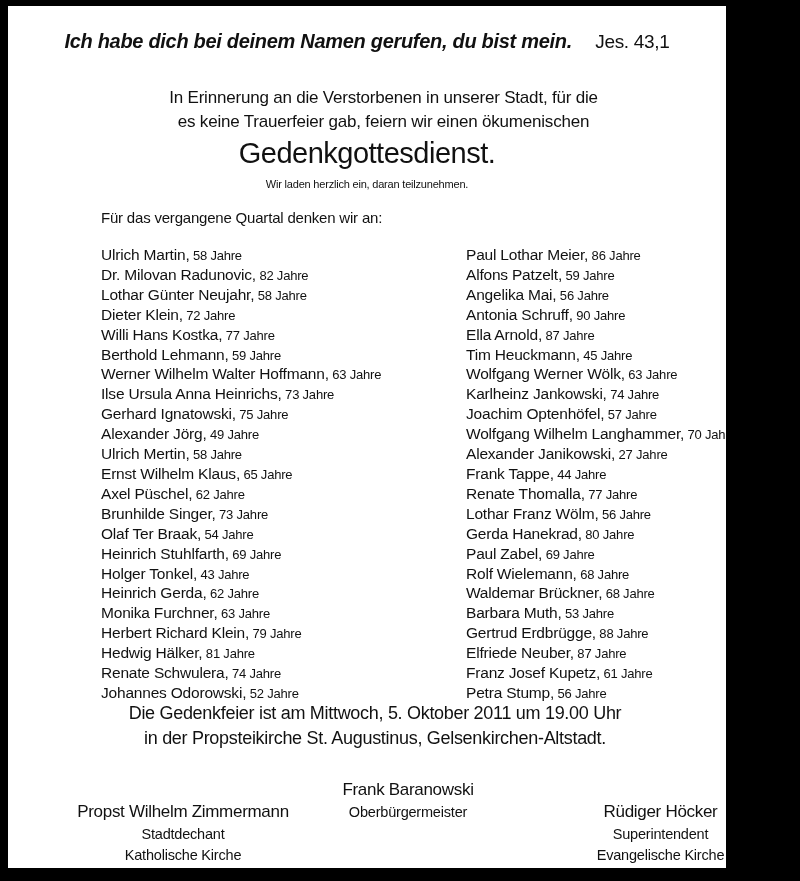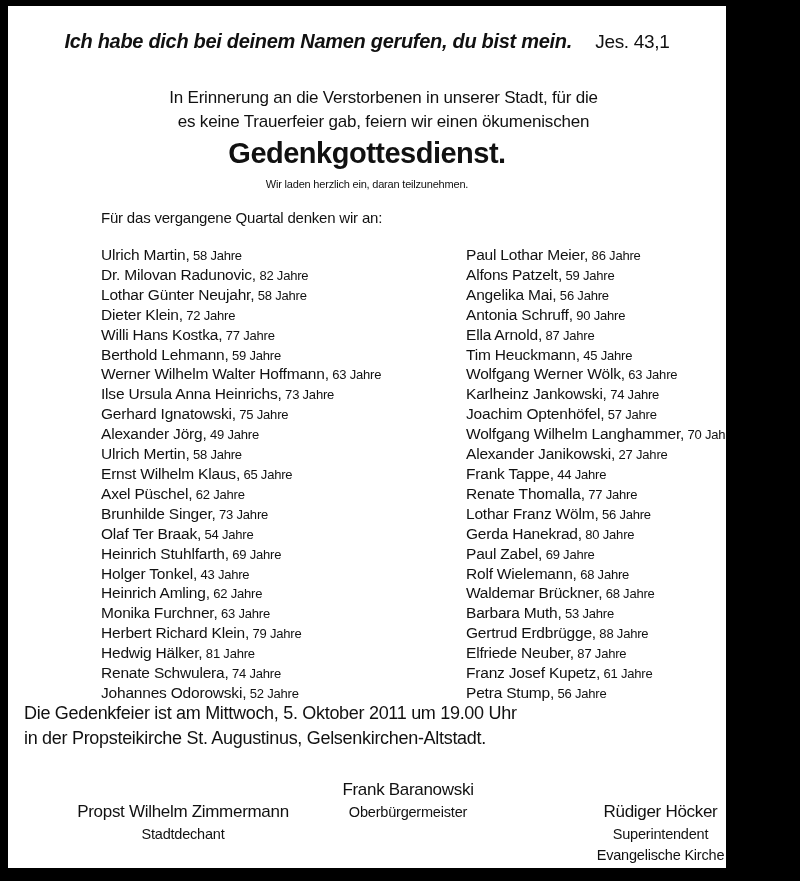--- a/index.html
+++ b/index.html
@@ -25,21 +25,21 @@
   .q-text { font-style: italic; font-weight: 700; }
   .q-src  { font-style: normal; font-weight: 400; font-size: 19px; margin-left: 18px; }
   .intro {
     position: absolute; top: 80px; left: 0; right: 0;
     text-align: center;
     font-size: 17px; line-height: 24px; letter-spacing: -0.2px; padding-left: 33px;
   }
   .title {
     position: absolute; top: 131px; left: 0; right: 0; margin: 0;
     text-align: center;
-    font-size: 29px; font-weight: 700; letter-spacing: -0.5px;
+    font-size: 29px; font-weight: 400; letter-spacing: -0.5px;
   }
   .subtitle {
     position: absolute; top: 172px; left: 0; right: 0;
     text-align: center;
     font-size: 11px; letter-spacing: -0.2px;
   }
   .list-intro {
     position: absolute; top: 203px; left: 93px;
     font-size: 15px; letter-spacing: -0.2px;
   }
@@ -47,21 +47,21 @@
     position: absolute; top: 240px; left: 93px; right: 30px;
     display: flex;
   }
   .col-left  { width: 365px; flex: none; }
   .col-right { flex: 1; }
   .entry { line-height: 18.9px; white-space: nowrap; letter-spacing: -0.2px; }
   .entry-name { font-size: 15.5px; }
   .entry-age  { font-size: 13px; }
   .event {
     position: absolute; top: 695px; left: 0; right: 0;
-    text-align: left;
+    text-align: center;
     font-size: 18px; line-height: 25px; letter-spacing: -0.3px; padding-left: 16px;
   }
   .sig { position: absolute; text-align: center; }
   .sig-name { font-size: 17px; line-height: 24px; letter-spacing: -0.3px; }
   .sig-role { font-size: 14.5px; line-height: 21px; letter-spacing: -0.2px; }
   .sig-center { top: 772px; left: 255px; width: 290px; }
   .sig-left   { top: 794px; left: 30px;  width: 290px; }
   .sig-right  { top: 794px; left: 505px; width: 295px; }
 </style>
 </head>
@@ -97,21 +97,21 @@
         <div class="entry"><span class="entry-name">Ilse Ursula Anna Heinrichs,</span><span class="entry-age"> 73 Jahre</span></div>
         <div class="entry"><span class="entry-name">Gerhard Ignatowski,</span><span class="entry-age"> 75 Jahre</span></div>
         <div class="entry"><span class="entry-name">Alexander Jörg,</span><span class="entry-age"> 49 Jahre</span></div>
         <div class="entry"><span class="entry-name">Ulrich Mertin,</span><span class="entry-age"> 58 Jahre</span></div>
         <div class="entry"><span class="entry-name">Ernst Wilhelm Klaus,</span><span class="entry-age"> 65 Jahre</span></div>
         <div class="entry"><span class="entry-name">Axel Püschel,</span><span class="entry-age"> 62 Jahre</span></div>
         <div class="entry"><span class="entry-name">Brunhilde Singer,</span><span class="entry-age"> 73 Jahre</span></div>
         <div class="entry"><span class="entry-name">Olaf Ter Braak,</span><span class="entry-age"> 54 Jahre</span></div>
         <div class="entry"><span class="entry-name">Heinrich Stuhlfarth,</span><span class="entry-age"> 69 Jahre</span></div>
         <div class="entry"><span class="entry-name">Holger Tonkel,</span><span class="entry-age"> 43 Jahre</span></div>
-        <div class="entry"><span class="entry-name">Heinrich Amling,</span><span class="entry-age"> 62 Jahre</span></div>
+        <div class="entry"><span class="entry-name">Heinrich Gerda,</span><span class="entry-age"> 62 Jahre</span></div>
         <div class="entry"><span class="entry-name">Monika Furchner,</span><span class="entry-age"> 63 Jahre</span></div>
         <div class="entry"><span class="entry-name">Herbert Richard Klein,</span><span class="entry-age"> 79 Jahre</span></div>
         <div class="entry"><span class="entry-name">Hedwig Hälker,</span><span class="entry-age"> 81 Jahre</span></div>
         <div class="entry"><span class="entry-name">Renate Schwulera,</span><span class="entry-age"> 74 Jahre</span></div>
         <div class="entry"><span class="entry-name">Johannes Odorowski,</span><span class="entry-age"> 52 Jahre</span></div>
       </div>
     <div class="col-right">
         <div class="entry"><span class="entry-name">Paul Lothar Meier,</span><span class="entry-age"> 86 Jahre</span></div>
         <div class="entry"><span class="entry-name">Alfons Patzelt,</span><span class="entry-age"> 59 Jahre</span></div>
         <div class="entry"><span class="entry-name">Angelika Mai,</span><span class="entry-age"> 56 Jahre</span></div>
@@ -144,20 +144,21 @@
   </div>
 
   <div class="sig sig-center">
     <div class="sig-name">Frank Baranowski</div>
     <div class="sig-role">Oberbürgermeister</div>
   </div>
 
   <div class="sig sig-left">
     <div class="sig-name">Propst Wilhelm Zimmermann</div>
     <div class="sig-role">Stadtdechant</div>
+    <div class="sig-role">Katholische Kirche</div>
   </div>
 
   <div class="sig sig-right">
     <div class="sig-name">Rüdiger Höcker</div>
     <div class="sig-role">Superintendent</div>
     <div class="sig-role">Evangelische Kirche</div>
   </div>
 
 </div>
 

